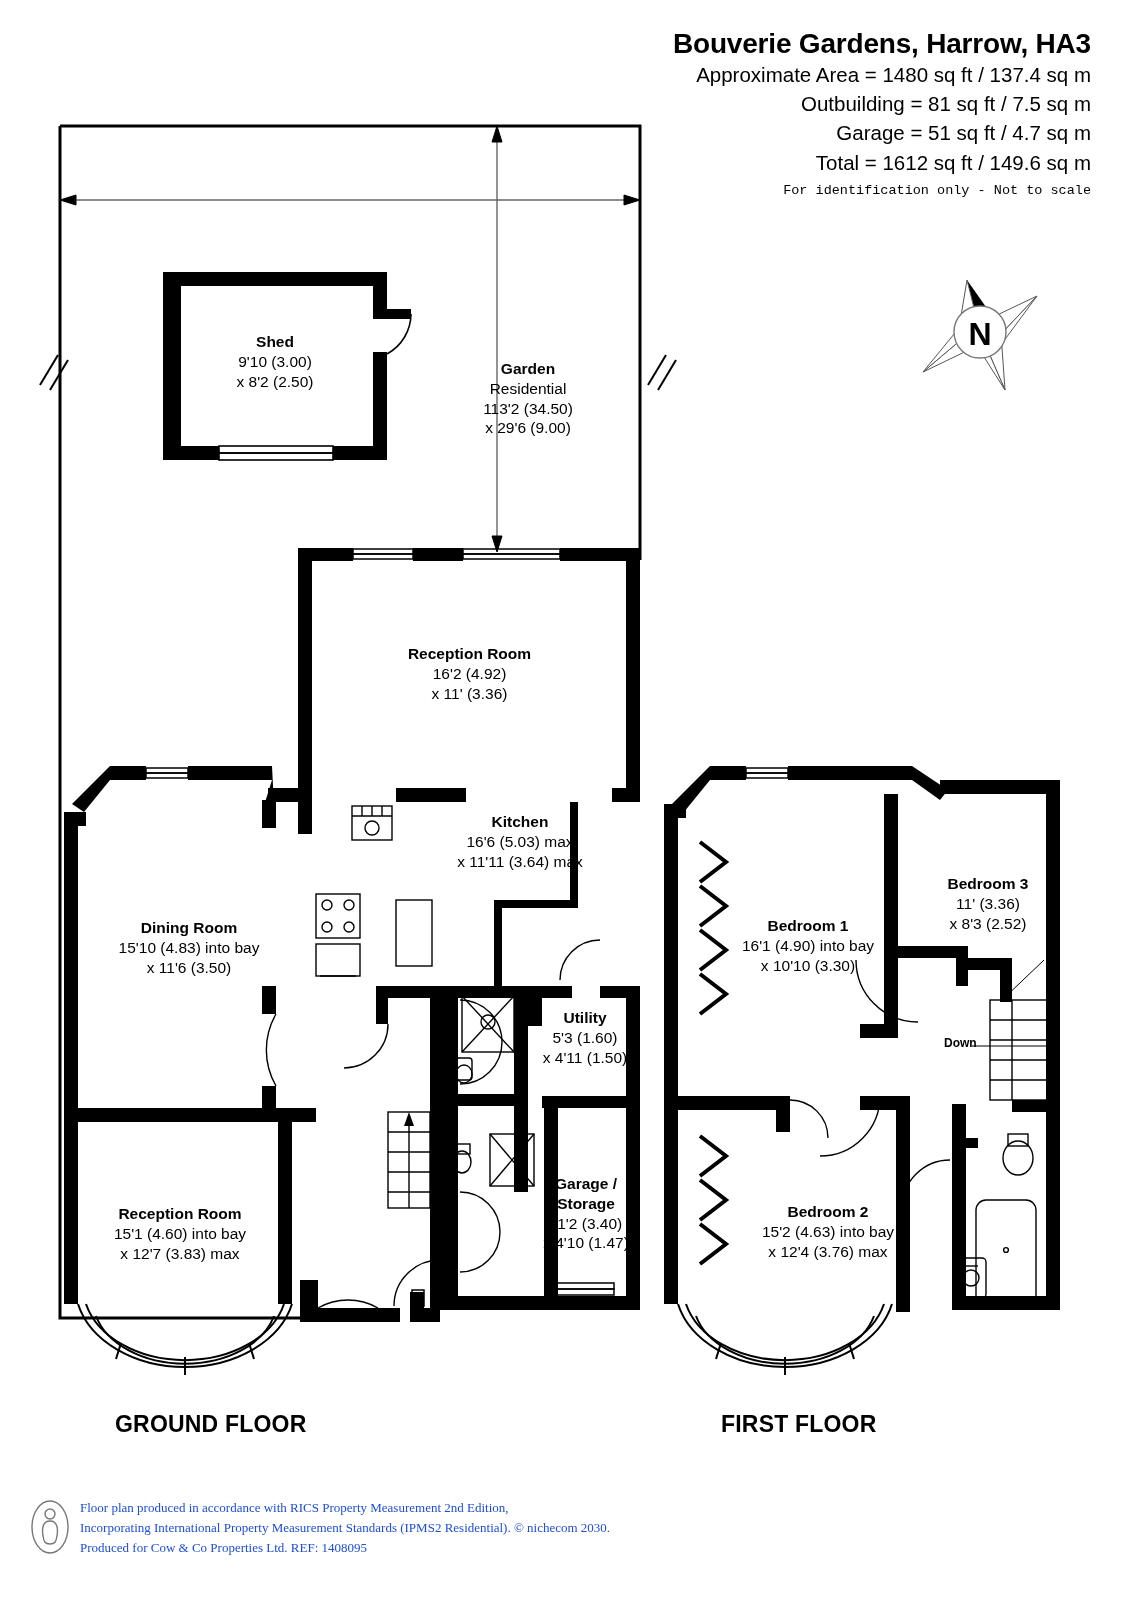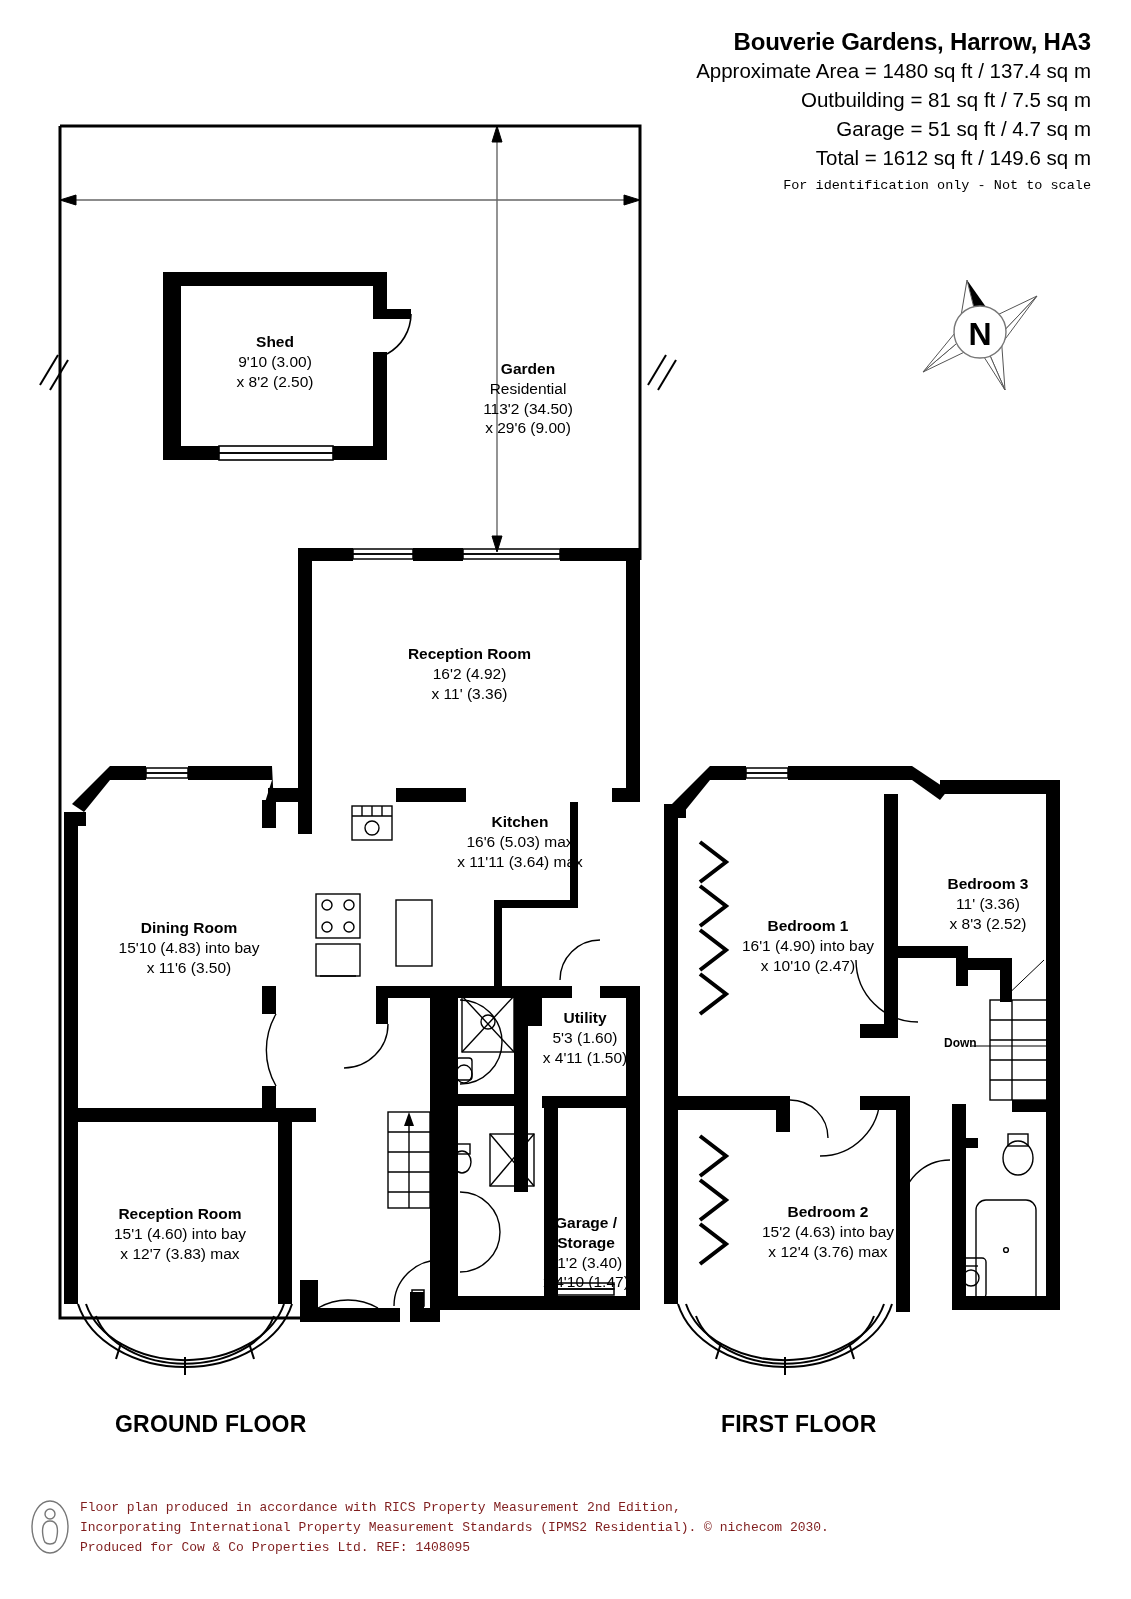--- a/index.html
+++ b/index.html
@@ -8,38 +8,38 @@
     width:1131px;height:1599px;
     font-family:"Liberation Sans","DejaVu Sans",sans-serif;
     color:#000;
     position:relative;
     overflow:hidden;
   }
   .page{position:relative;width:1131px;height:1599px;}
 
   
   .header{position:absolute;right:40px;top:28px;text-align:right;}
-  .title{font-size:24px;font-weight:bold;letter-spacing:-0.2px;line-height:1.15;}
+  .title{font-size:28px;font-weight:bold;letter-spacing:-0.2px;line-height:1.15;}
   .area-line{font-size:20.5px;line-height:1.42;margin-top:0;white-space:nowrap;}
   .note{font-size:13.5px;margin-top:6px;font-family:Liberation Mono, monospace;}
 
   
   .compass{position:absolute;left:915px;top:272px;width:130px;height:125px;}
   .lbl{position:absolute;text-align:center;line-height:1.28;white-space:nowrap;}
   .lbl .nm{font-weight:bold;font-size:15.5px;}
   .lbl .dim{font-size:15.5px;}
   .floorlabel{position:absolute;font-weight:bold;font-size:23px;letter-spacing:0.2px;}
   .smalltxt{position:absolute;font-size:12px;font-weight:bold;}
 
   svg.layer{position:absolute;left:0;top:0;width:1131px;height:1599px;pointer-events:none;}
 
   
   .footer{position:absolute;left:30px;top:1498px;display:flex;align-items:flex-start;}
   .footer-ico{width:40px;height:58px;flex:0 0 40px;margin-right:10px;}
-  .footer-txt{font-size:13px;color:#7f1d1d;line-height:1.55;font-family:Liberation Mono, monospace;}
+  .footer-txt{font-size:13px;color:#1d4ed8;line-height:1.55;font-family:Liberation Serif, serif;}
   .footer-txt div{white-space:nowrap;}
 </style>
 </head>
 <body>
 
 <div class="page">
 
   <div class="header">
     <div class="title">Bouverie Gardens, Harrow, HA3</div>
     <div class="area-line">Approximate Area = 1480 sq ft / 137.4 sq m</div>
@@ -373,31 +373,31 @@
     <div class="dim">15'1 (4.60) into bay</div>
     <div class="dim">x 12'7 (3.83) max</div>
   </div>
 
   <div class="lbl" style="left:526px;top:1008px;width:118px;">
     <div class="nm">Utility</div>
     <div class="dim">5'3 (1.60)</div>
     <div class="dim">x 4'11 (1.50)</div>
   </div>
 
-  <div class="lbl" style="left:528px;top:1213px;width:116px;">
+  <div class="lbl" style="left:528px;top:1174px;width:116px;">
     <div class="nm">Garage /</div>
     <div class="nm">Storage</div>
     <div class="dim">11'2 (3.40)</div>
     <div class="dim">x 4'10 (1.47)</div>
   </div>
 
   <div class="lbl" style="left:700px;top:916px;width:216px;">
     <div class="nm">Bedroom 1</div>
     <div class="dim">16'1 (4.90) into bay</div>
-    <div class="dim">x 10'10 (2.47)</div>
+    <div class="dim">x 10'10 (3.30)</div>
   </div>
 
   <div class="lbl" style="left:906px;top:874px;width:164px;">
     <div class="nm">Bedroom 3</div>
     <div class="dim">11' (3.36)</div>
     <div class="dim">x 8'3 (2.52)</div>
   </div>
 
   <div class="lbl" style="left:712px;top:1202px;width:232px;">
     <div class="nm">Bedroom 2</div>

